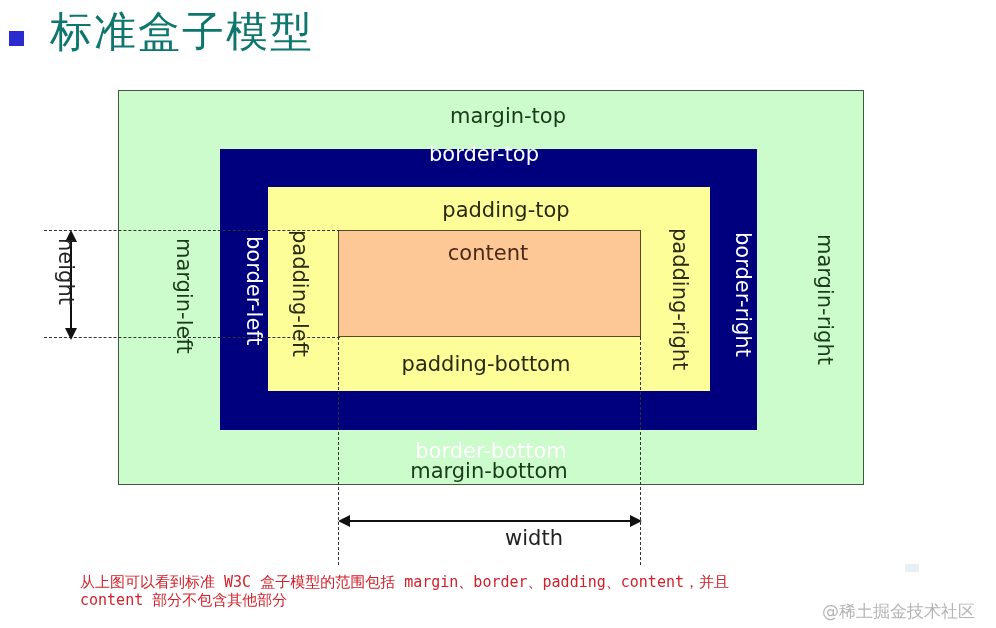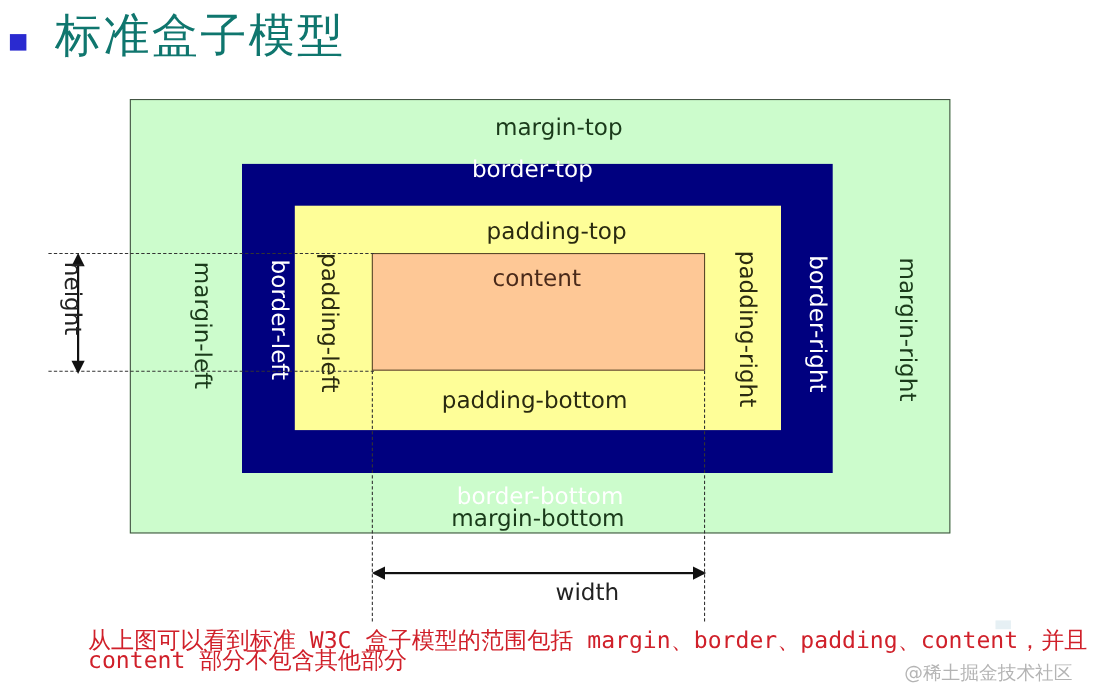--- a/index.html
+++ b/index.html
@@ -28,21 +28,21 @@
   .dash-h { height: 0; border-top: 1.5px dashed #333; }
   .dash-v { width: 0; border-left: 1.5px dashed #333; }
   .arrow-v { left: 70px; top: 232px; width: 2px; height: 104px; background: #111; }
   .arrow-h { left: 340px; top: 520px; width: 300px; height: 2px; background: #111; }
   .tri-up { left: 65px; top: 230px; width: 0; height: 0; border-left: 6px solid transparent; border-right: 6px solid transparent; border-bottom: 12px solid #111; }
   .tri-down { left: 65px; top: 328px; width: 0; height: 0; border-left: 6px solid transparent; border-right: 6px solid transparent; border-top: 12px solid #111; }
   .tri-left { left: 338px; top: 515px; width: 0; height: 0; border-top: 6px solid transparent; border-bottom: 6px solid transparent; border-right: 12px solid #111; }
   .tri-right { left: 630px; top: 515px; width: 0; height: 0; border-top: 6px solid transparent; border-bottom: 6px solid transparent; border-left: 12px solid #111; }
   .note {
     left: 80px; top: 573px; font-family: "DejaVu Sans Mono", monospace;
-    font-size: 21px; line-height: 18px; color: #d0202a; white-space: pre;
+    font-size: 15px; line-height: 18px; color: #d0202a; white-space: pre;
   }
   .watermark { left: 822px; top: 600px; font-size: 17px; color: #b4b4b4; white-space: nowrap; text-align: right; }
   .dots { left: 905px; top: 564px; width: 14px; height: 8px; background: #e6f0f4; }
 </style>
 </head>
 <body>
 
 <div class="abs bullet"></div>
 <div class="abs title">标准盒子模型</div>
 

